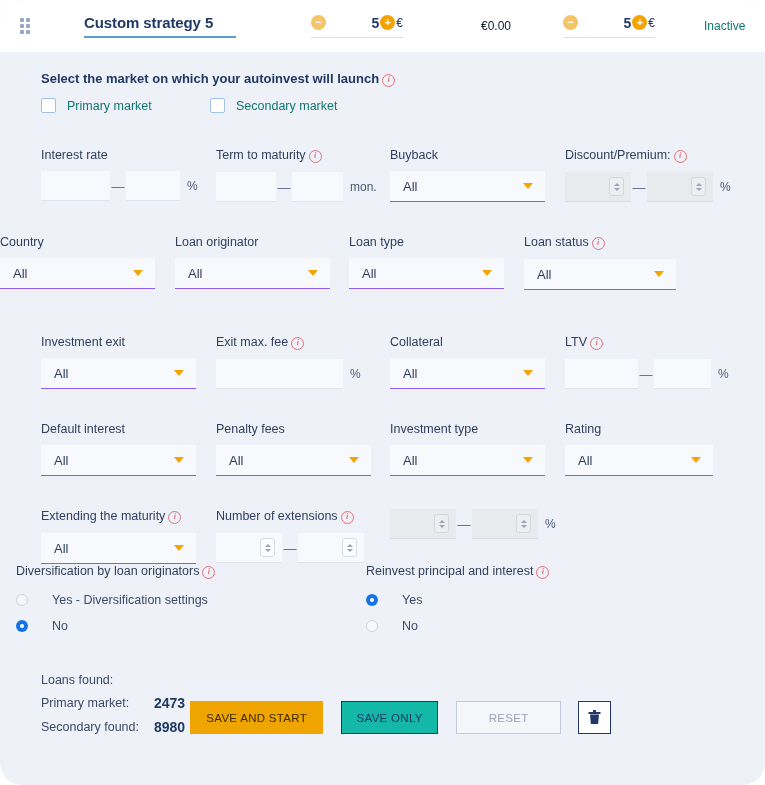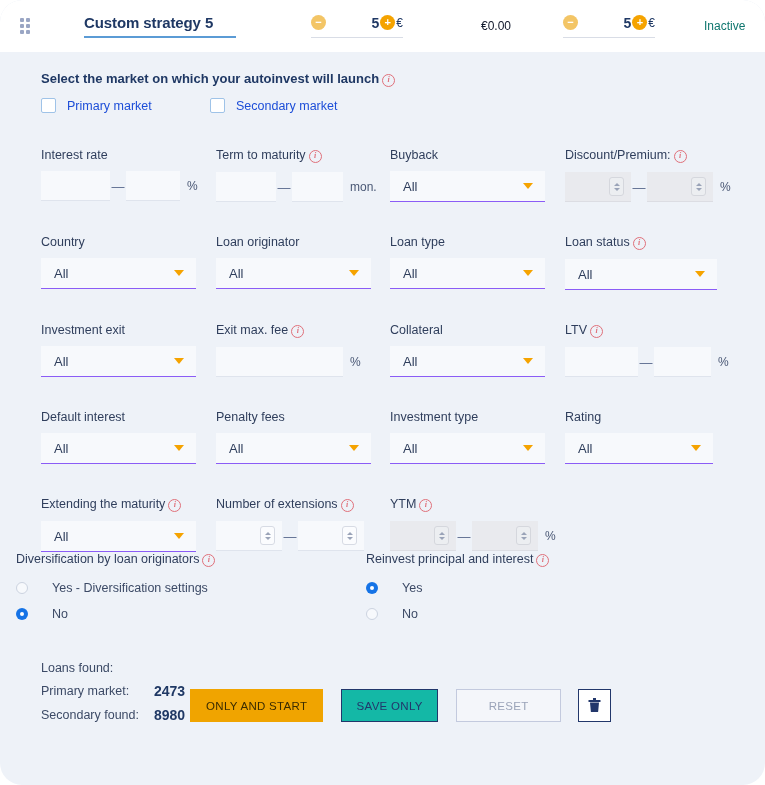--- a/index.html
+++ b/index.html
@@ -132,21 +132,21 @@
     font-style: italic;
   }
   .mk-row {
     display: flex;
     margin-top: 11px;
   }
   .check-item {
     display: flex;
     align-items: center;
     font-size: 12.5px;
-    color: #1d4ed8;
+    color: #0f766e;
   }
   .checkbox {
     width: 13px; height: 13px;
     border: 1.6px solid #9fc3e8;
     background: #ffffff;
     border-radius: 2px;
     margin-right: 11px;
     flex: none;
   }
 
@@ -384,21 +384,21 @@
             <span class="spin dis">
                 <b class="up"></b>
                 <b class="dn"></b>
               </span>
           </div>
           <span class="unit">%</span>
         </div>
       </div>
     </div>
 
-    <div style="display:flex; padding-left:41px; margin-top:33px;">
+    <div style="display:flex; margin-top:33px;">
       <div style="width:175px;">
         <div class="field-label">Country</div>
         <div class="select" style="width:155px;">
           <span>All</span>
           <span class="caret"></span>
         </div>
       </div>
       <div style="width:174px;">
         <div class="field-label">Loan originator</div>
         <div class="select" style="width:155px;">
@@ -417,21 +417,21 @@
         <div class="field-label">
           <span>Loan status</span><span class="info-icon">i</span>
         </div>
         <div class="select" style="width:152px;">
           <span>All</span>
           <span class="caret"></span>
         </div>
       </div>
     </div>
 
-    <div style="display:flex; padding-left:41px; margin-top:33px;">
+    <div style="display:flex; padding-left:41px; margin-top:45px;">
       <div style="width:175px;">
         <div class="field-label">Investment exit</div>
         <div class="select" style="width:155px;">
           <span>All</span>
           <span class="caret"></span>
         </div>
       </div>
       <div style="width:174px;">
         <div class="field-label">
           <span>Exit max. fee</span><span class="info-icon">i</span>
@@ -516,23 +516,20 @@
           <div class="dash">—</div>
           <div class="input-box spinbox" style="width:66px;">
             <span class="spin">
                 <b class="up"></b>
                 <b class="dn"></b>
               </span>
           </div>
         </div>
       </div>
       <div>
-        <div class="field-label">
-          <span>YTM</span><span class="info-icon">i</span>
-        </div>
         <div class="range">
           <div class="input-box dis spinbox" style="width:66px;">
             <span class="spin dis">
                 <b class="up"></b>
                 <b class="dn"></b>
               </span>
           </div>
           <div class="dash">—</div>
           <div class="input-box dis spinbox" style="width:66px;">
             <span class="spin dis">
@@ -581,21 +578,21 @@
           <span class="loans-key">Primary market:</span>
           <span class="loans-val">2473</span>
         </div>
         <div class="loans-line">
           <span class="loans-key">Secondary found:</span>
           <span class="loans-val">8980</span>
         </div>
       </div>
 
       <div style="display:flex; align-items:center; margin-left:5px; margin-bottom:1px;">
-        <div class="btn btn-primary" style="width:133px;">ONLY AND START</div>
+        <div class="btn btn-primary" style="width:133px;">SAVE AND START</div>
         <div class="btn btn-outline" style="width:97px; margin-left:18px;">SAVE ONLY</div>
         <div class="btn btn-reset" style="width:105px; margin-left:18px;">RESET</div>
         <div class="btn btn-trash" style="width:33px; margin-left:17px;">
           <svg width="13" height="15" viewBox="0 0 13 15">
             <rect x="5" y="0" width="3" height="2" fill="#22376b"></rect>
             <rect x="0.5" y="2" width="12" height="2" fill="#22376b"></rect>
             <path d="M2 4.5 h9 l-0.9 9.5 h-7.2 z" fill="#22376b"></path>
           </svg>
         </div>
       </div>

